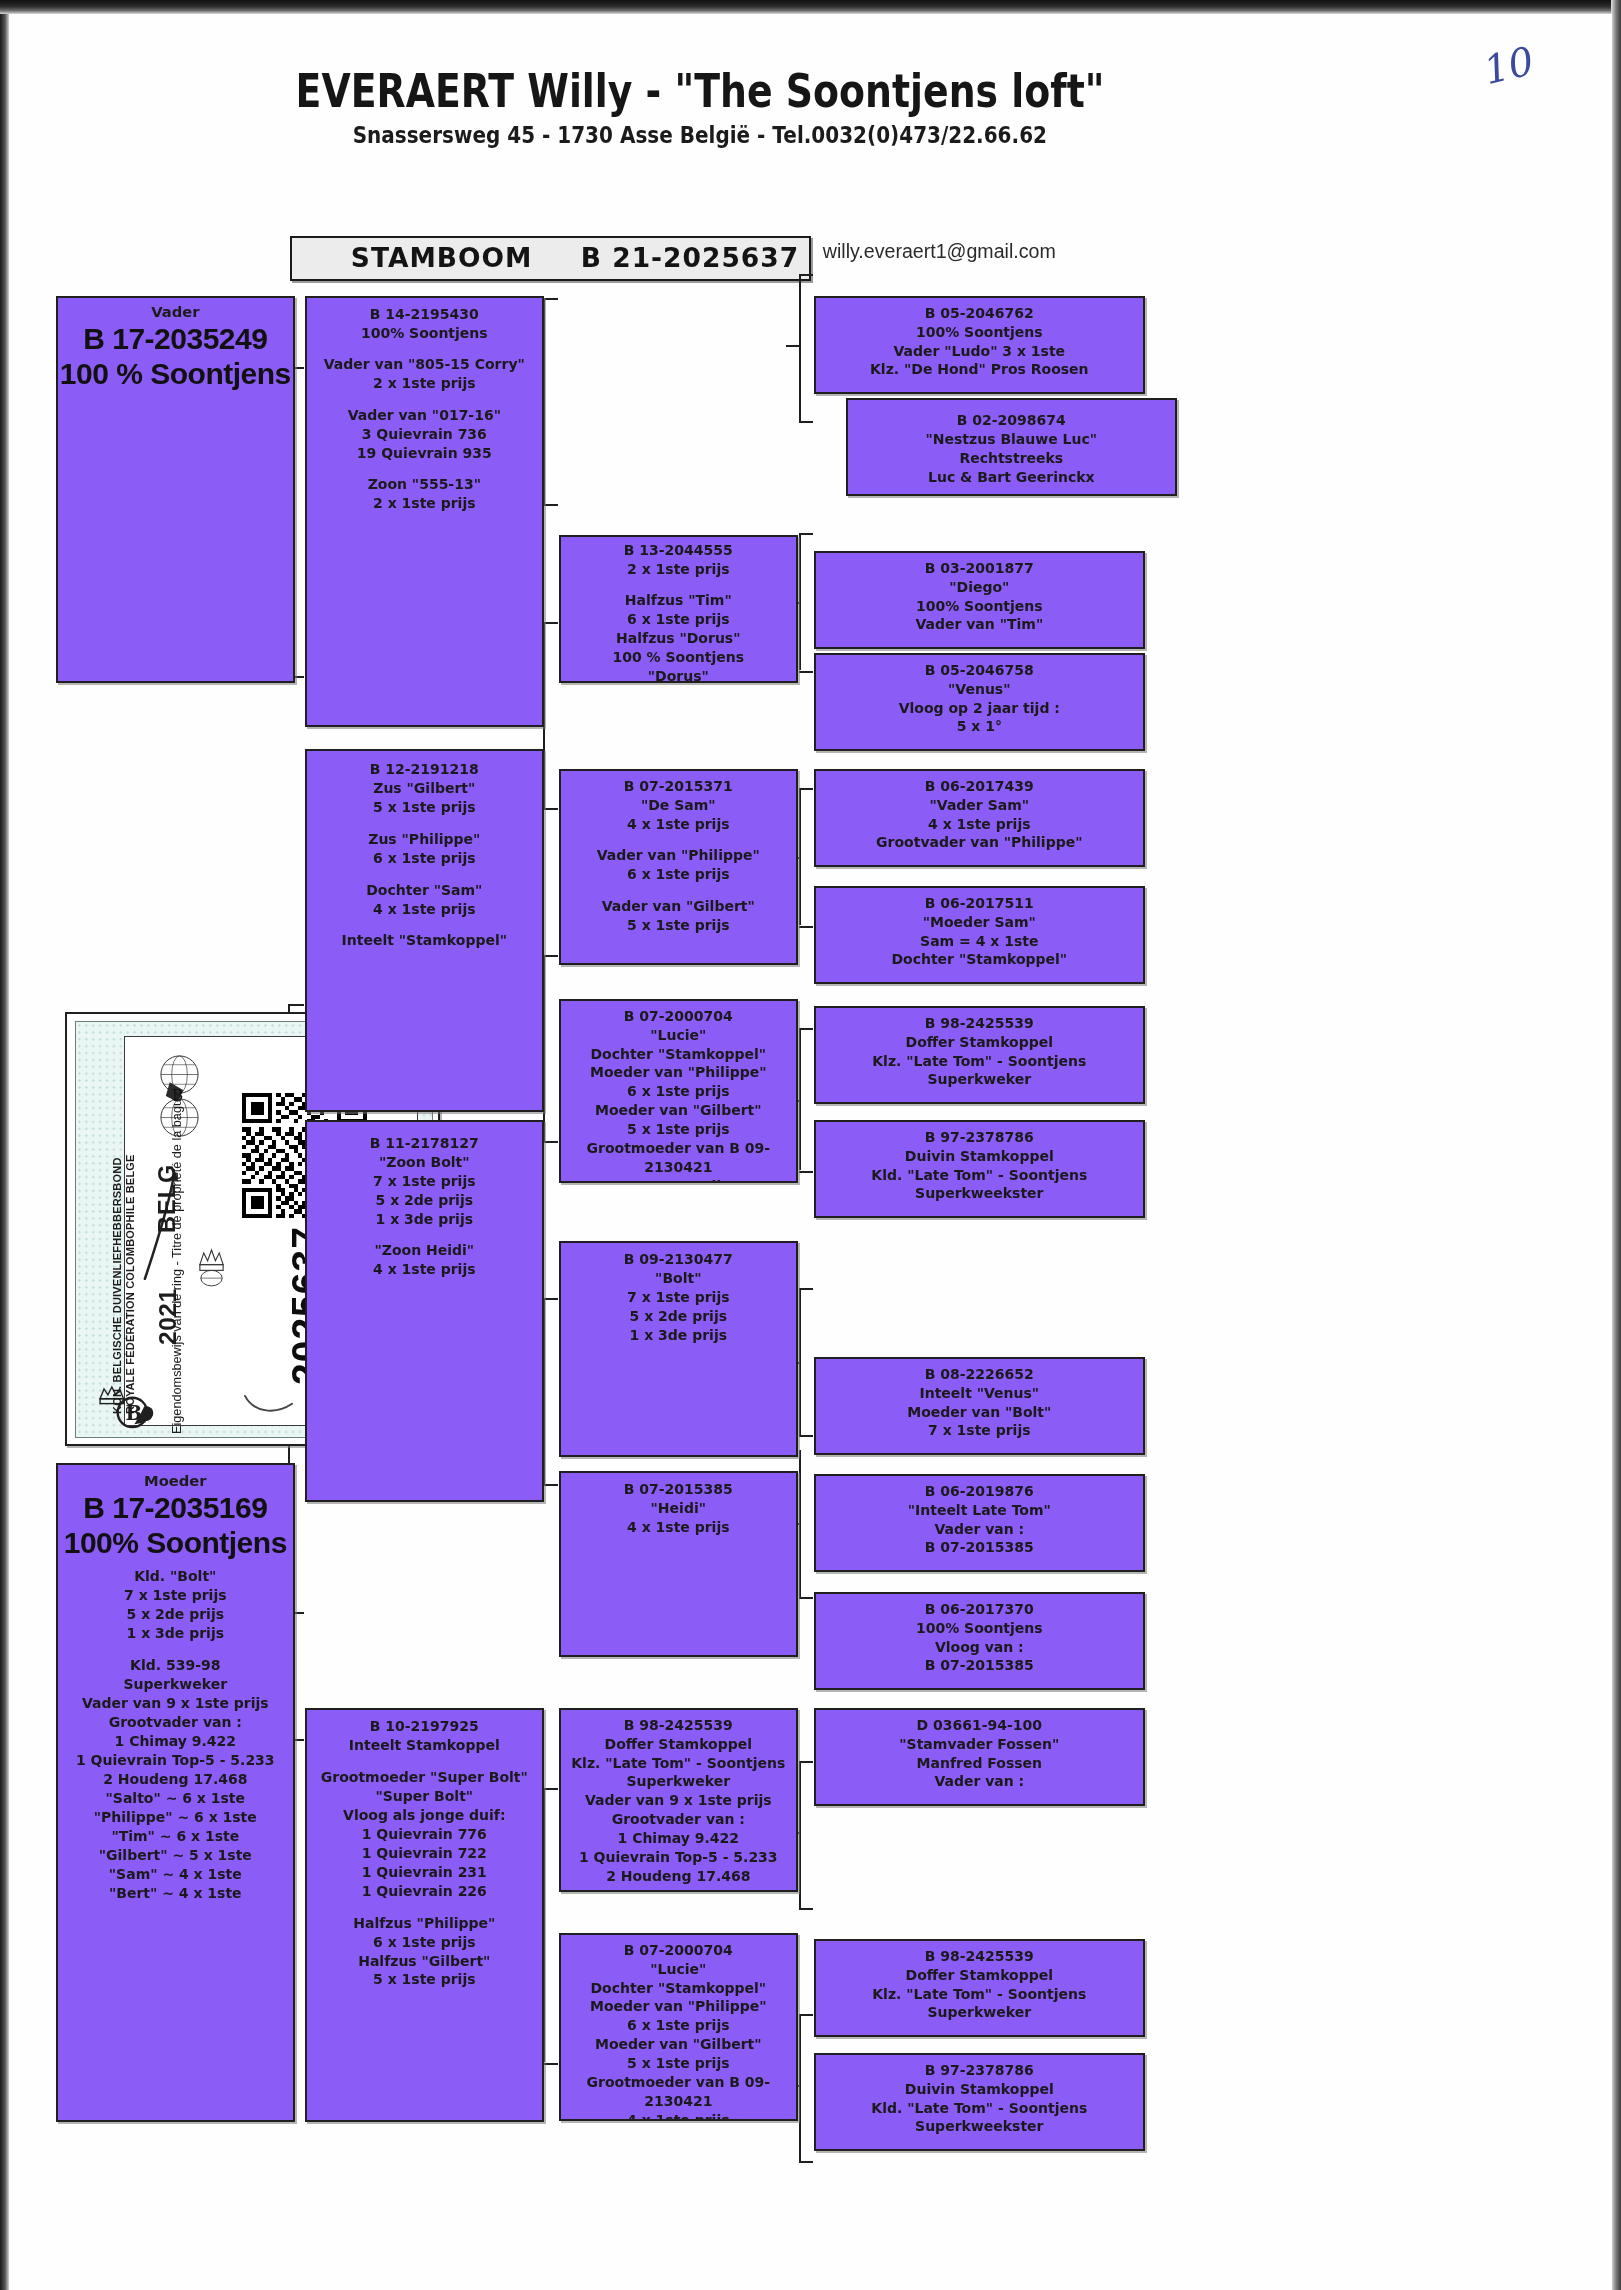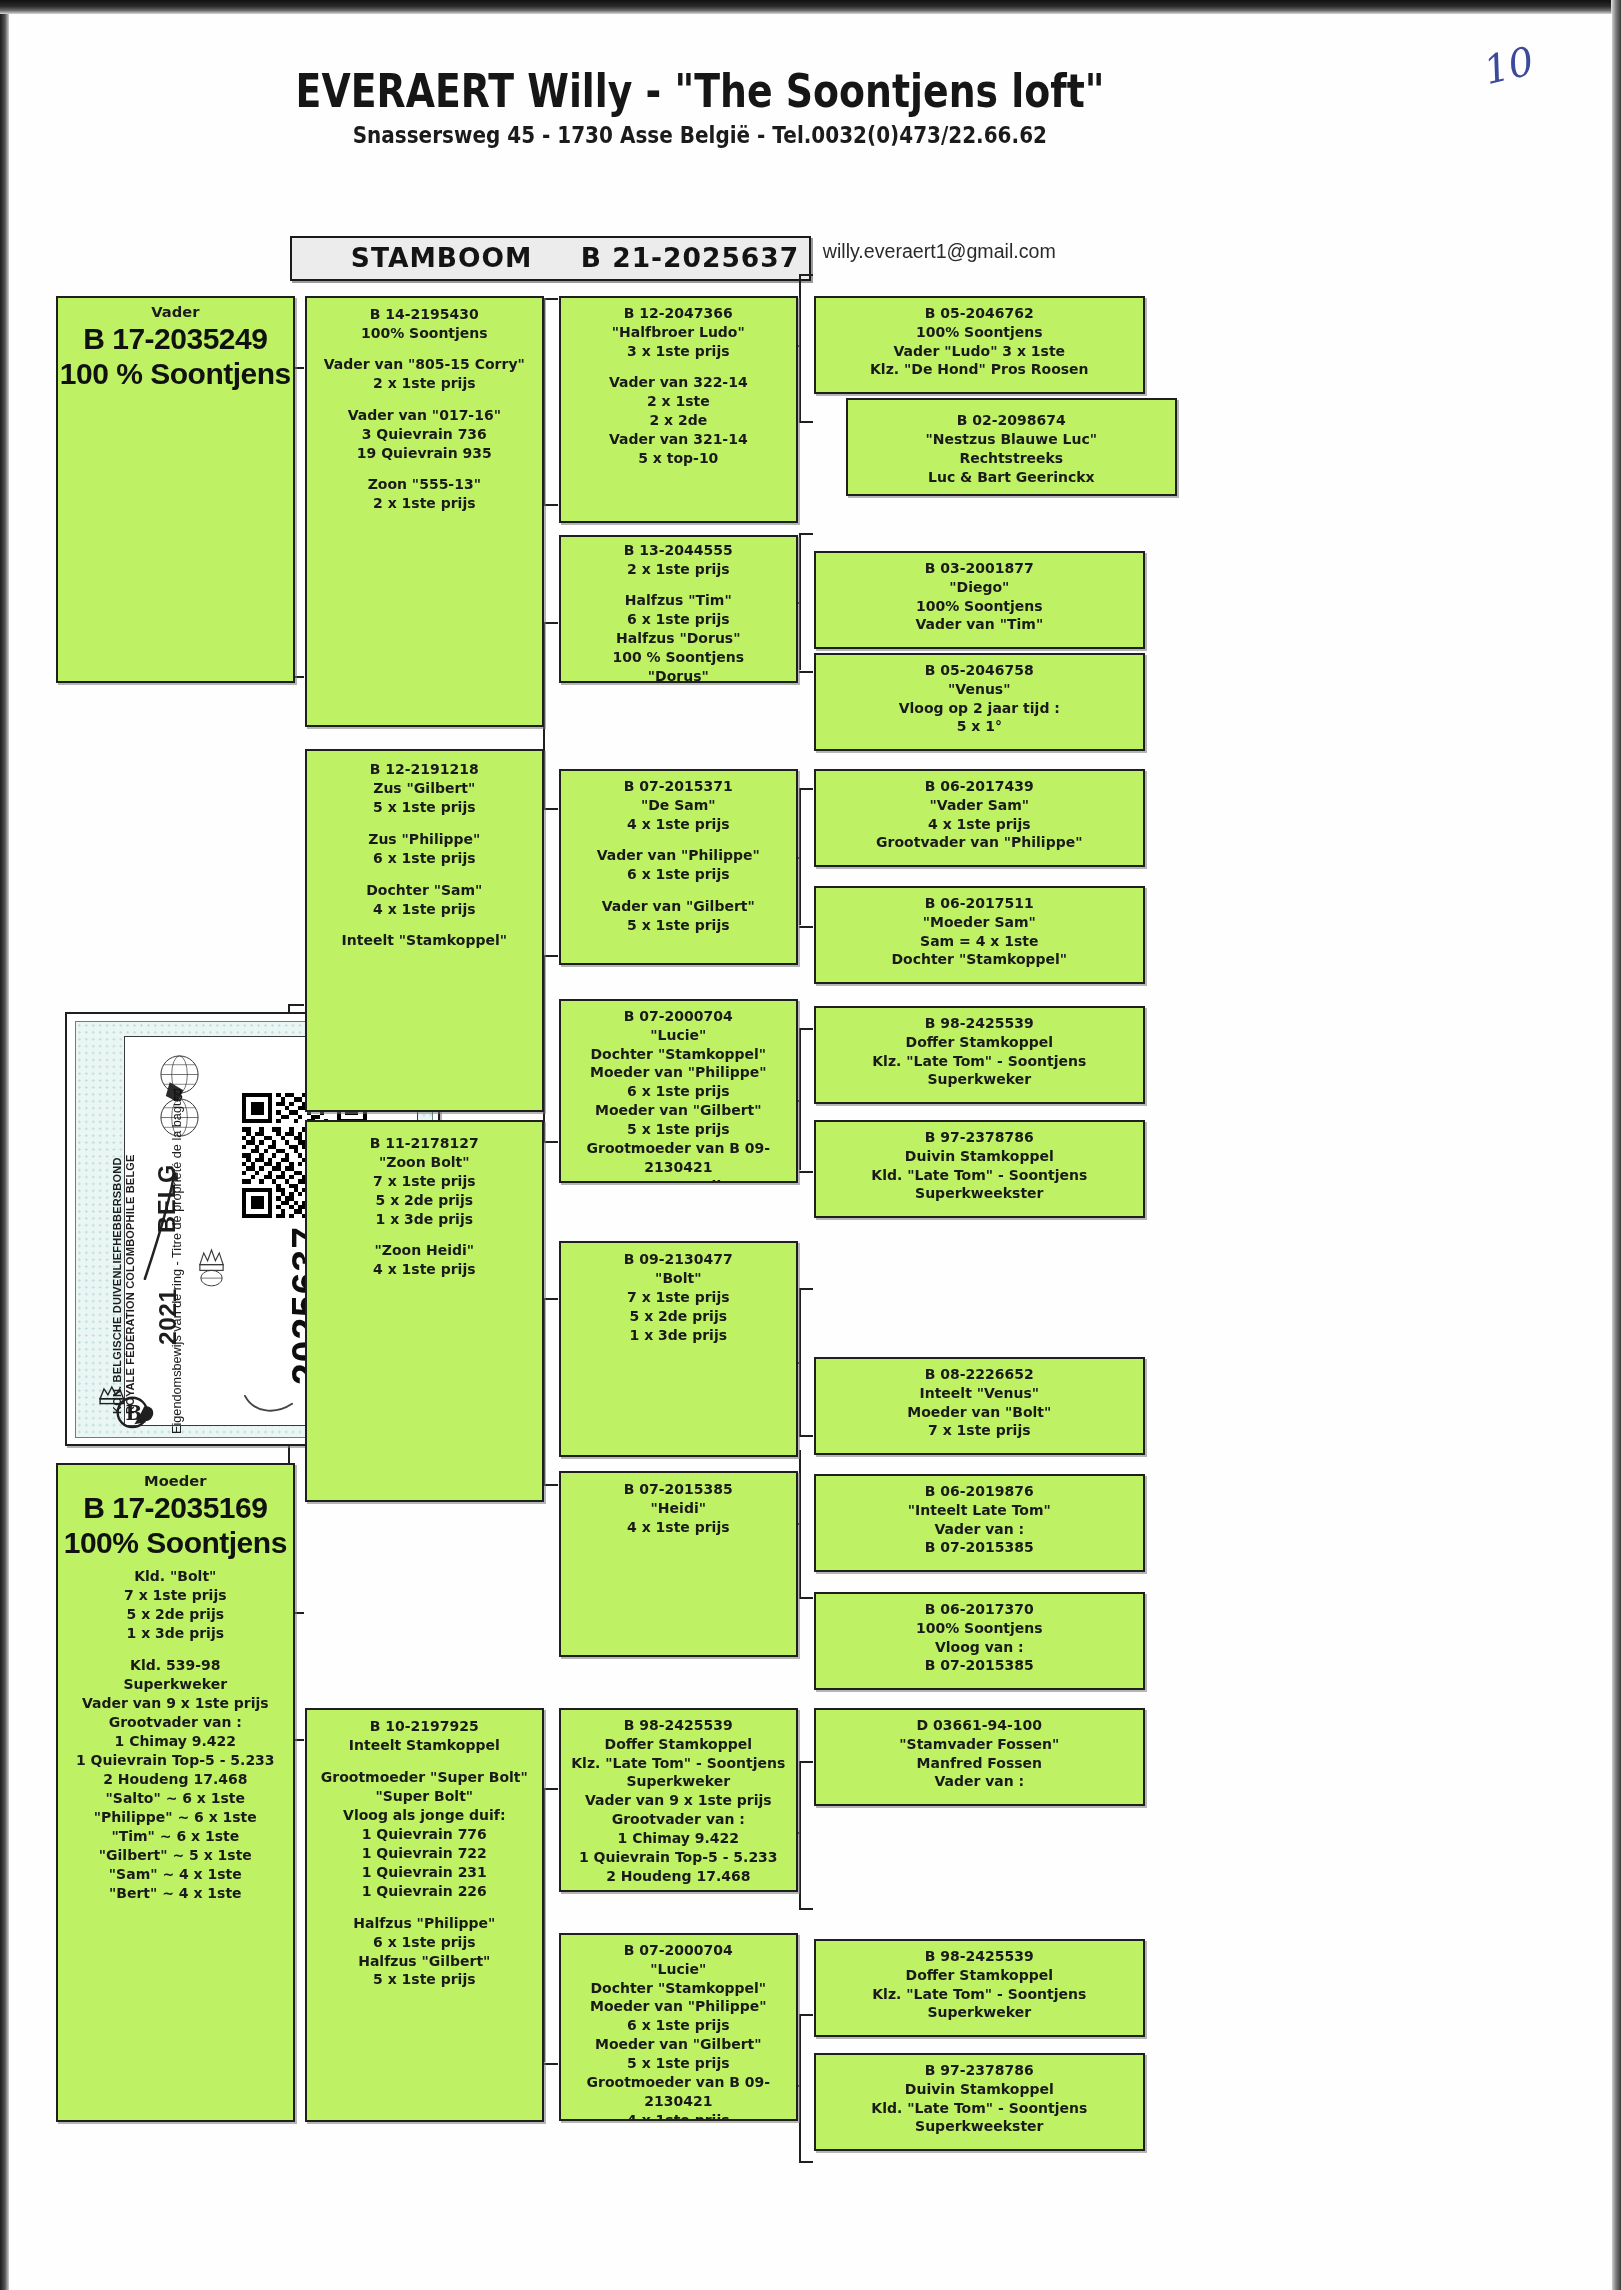--- a/index.html
+++ b/index.html
@@ -78,21 +78,21 @@
   .email{
     position:absolute;left:814px;top:226px;
     font-family:"Liberation Sans", sans-serif;
     font-size:19.6px;color:#2a2a2a;
   }
 
   
   .bx{
     position:absolute;
     border:2px solid #1f1f1f;
-    background:#bef264;
+    background:#8b5cf6;
     box-sizing:border-box;
     box-shadow:2px 2px 0 rgba(120,120,120,.55);
     text-align:center;
     font-family:"DejaVu Sans", sans-serif;
     font-weight:bold;
     color:#1a1a1a;
     overflow:hidden;
   }
   .bx .ln{ display:block; line-height:1.33; }
   .sm{ font-size:14px; }
@@ -634,31 +634,20 @@
       <span class="ln">1 Quievrain 722</span>
       <span class="ln">1 Quievrain 231</span>
       <span class="ln">1 Quievrain 226</span>
       <span class="ln" style="height: 12.7px;">&nbsp;</span>
       <span class="ln">Halfzus "Philippe"</span>
       <span class="ln">6 x 1ste prijs</span>
       <span class="ln">Halfzus "Gilbert"</span>
       <span class="ln">5 x 1ste prijs</span>
     </div>
 
-  <div class="bx sm" style="left:550px;top:282px;width:239px;height:227px;padding-top:5.9px;">
-      <span class="ln">B 12-2047366</span>
-      <span class="ln">"Halfbroer Ludo"</span>
-      <span class="ln">3 x 1ste prijs</span>
-      <span class="ln" style="height: 12.7px;">&nbsp;</span>
-      <span class="ln">Vader van 322-14</span>
-      <span class="ln">2 x 1ste</span>
-      <span class="ln">2 x 2de</span>
-      <span class="ln">Vader van 321-14</span>
-      <span class="ln">5 x top-10</span>
-    </div>
 
   <div class="bx sm" style="left:550px;top:521px;width:239px;height:148px;padding-top:3.9px;">
       <span class="ln">B 13-2044555</span>
       <span class="ln">2 x 1ste prijs</span>
       <span class="ln" style="height: 12.7px;">&nbsp;</span>
       <span class="ln">Halfzus "Tim"</span>
       <span class="ln">6 x 1ste prijs</span>
       <span class="ln">Halfzus "Dorus"</span>
       <span class="ln">100 % Soontjens</span>
       <span class="ln">"Dorus"</span>

